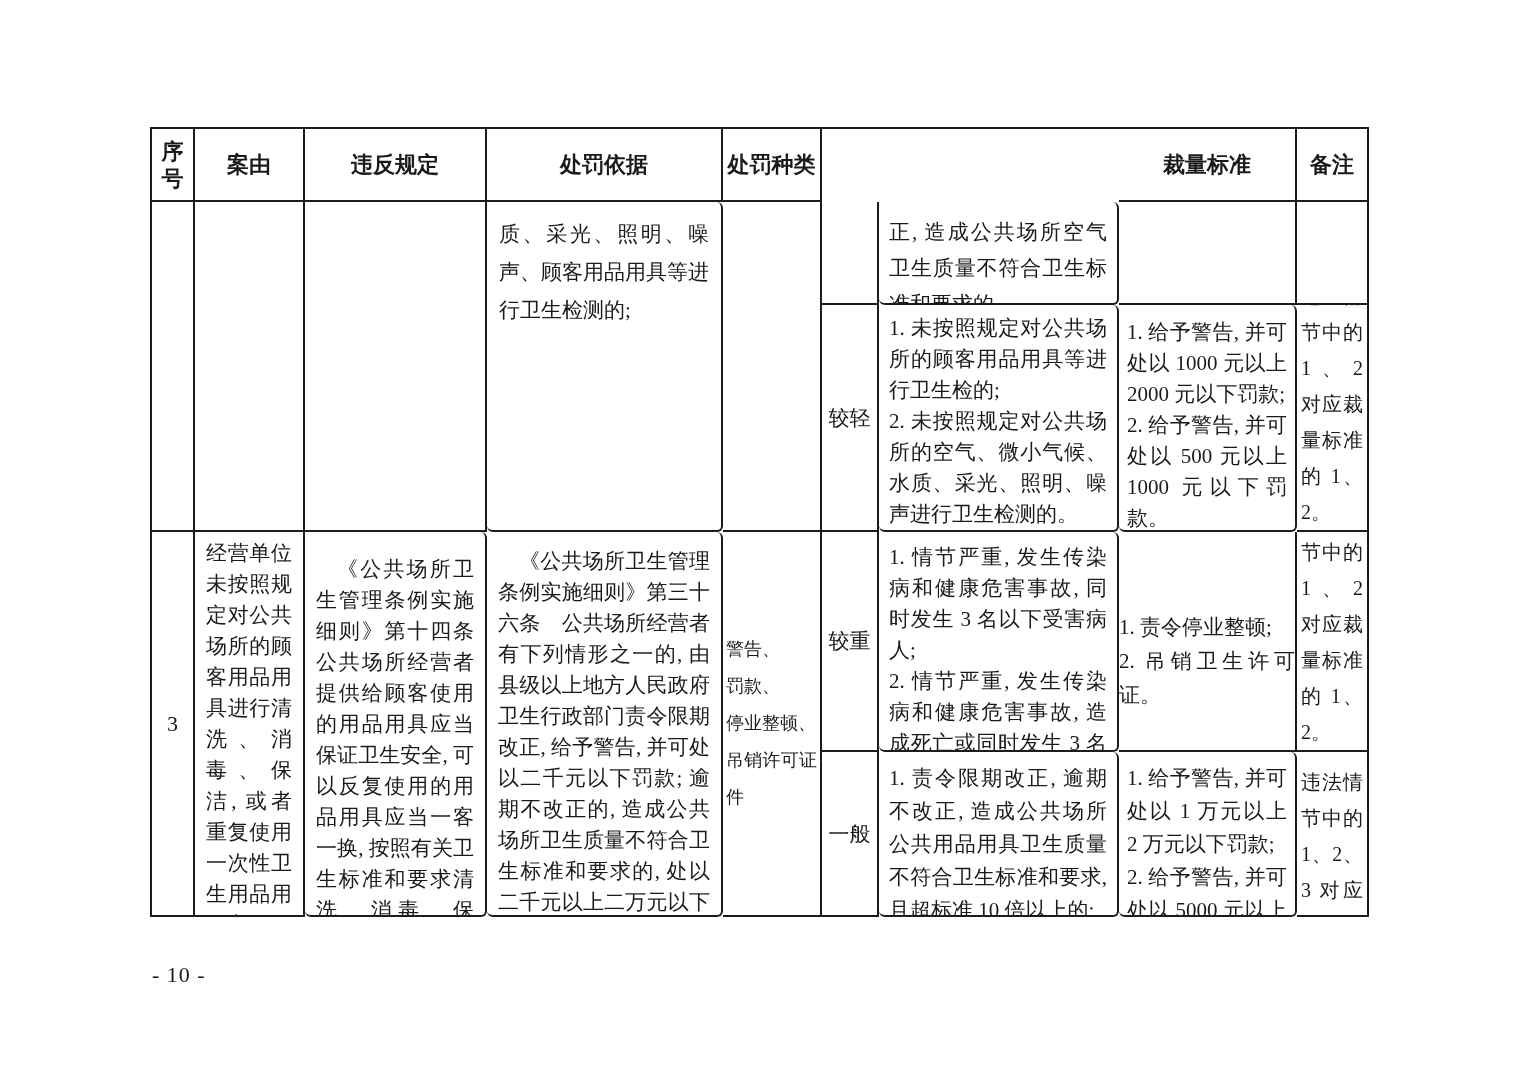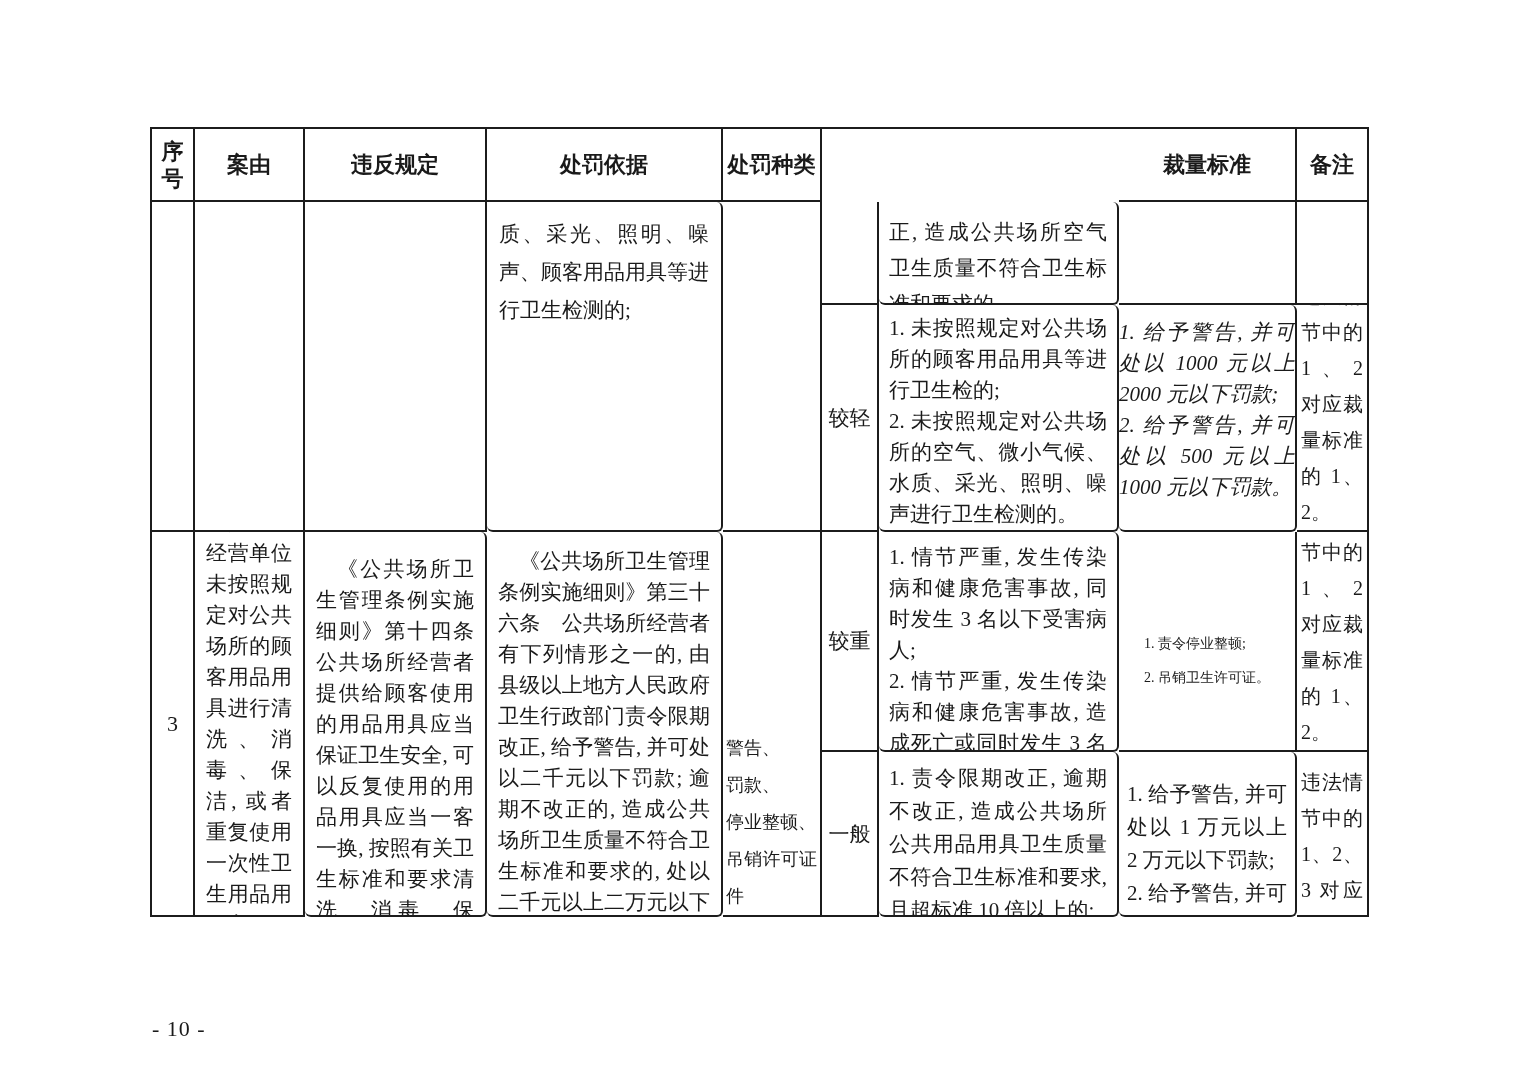--- a/index.html
+++ b/index.html
@@ -32,42 +32,42 @@
   }
   .body-txt{font-size:21px;line-height:32px;text-align:justify;border-radius:6px;}
   .body-txt p{margin:0;}
   .indent{text-indent:1em;}
 
   .basis-cont{padding:13px 12px 0;line-height:38px;}
   .detailA{padding:12px 10px 0;line-height:36px;}
   .detailB{padding:8px 10px 0;line-height:31px;}
   .detailC{padding:10px 10px 0;line-height:31px;}
   .detailD{padding:10px 10px 0;line-height:33px;}
-  .stdB{padding:12px 0 0;line-height:31px;font-style:italic;}
-  .stdD{padding:26px 8px 0;line-height:33px;}
+  .stdB{padding:12px 8px 0;line-height:31px;}
+  .stdD{padding:10px 8px 0;line-height:33px;}
   .violation-cell{padding:22px 11px 0;line-height:31px;}
   .basis3-cell{padding:14px 11px 0;line-height:31px;}
 
   .vcenter{display:flex;align-items:center;justify-content:center;}
   .vcenter-col{display:flex;flex-direction:column;justify-content:center;}
   .severity{font-size:21px;}
   .seq{font-size:22px;}
   .case-inner{padding:0 11px;font-size:21px;line-height:31px;text-align:justify;}
-  .std-center-inner{padding:0 8px;font-size:14px;line-height:34px;text-align:justify;margin-top:40px;}
+  .std-center-inner{padding:0 0;font-size:21px;line-height:34px;text-align:justify;margin-top:40px;}
   .std-center-inner p,.case-inner p{margin:0;}
 
-  .types-cell{padding:0 3px;justify-content:flex-end;}
+  .types-cell{padding:0 3px;}
   .types-cell p{margin:0;font-size:18px;line-height:37px;text-align:justify;}
 
   .note-cell{font-size:20px;line-height:36px;text-align:justify;align-items:flex-end;}
   .note-inner{padding:0 4px;}
   .note-top{padding:12px 4px 0;}
 
   .page-number{
-    position:absolute;left:152px;top:1016px;
+    position:absolute;left:152px;top:962px;
     font-size:22px;letter-spacing:1px;font-family:Liberation Serif, serif;
   }
 </style>
 </head>
 <body>
 
 <div class="page">
 
   <div class="doc-table">
 

